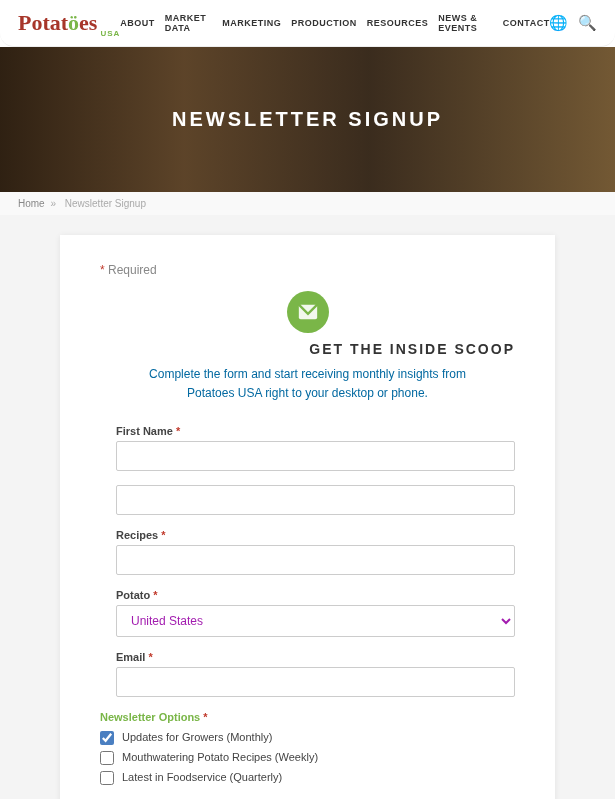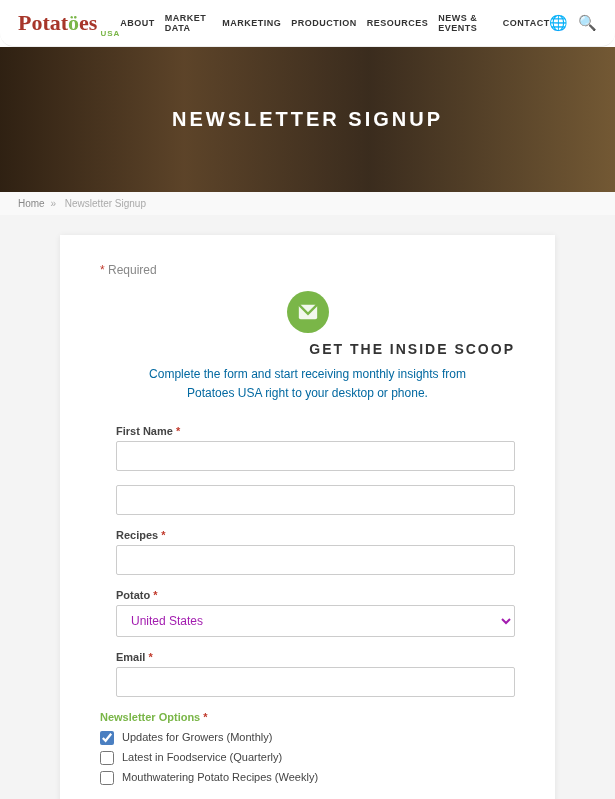--- a/index.html
+++ b/index.html
@@ -160,23 +160,23 @@
       <span>Newsletter Options</span> <span style="color:#c0392b">*</span>
     </div>
 
     <div class="checkbox-group">
       <label class="checkbox-item">
         <input type="checkbox" checked="" style="">
         <span>Updates for Growers (Monthly)</span>
       </label>
       <label class="checkbox-item">
         <input type="checkbox" style="">
-        <span>Latest in Foodservice (Quarterly)</span>
+        <span>Mouthwatering Potato Recipes (Weekly)</span>
       </label>
       <label class="checkbox-item">
         <input type="checkbox" style="">
-        <span>Mouthwatering Potato Recipes (Weekly)</span>
+        <span>Latest in Foodservice (Quarterly)</span>
       </label>
 
     </div>
 
   </div>
 </div>
 
 </body></html>

